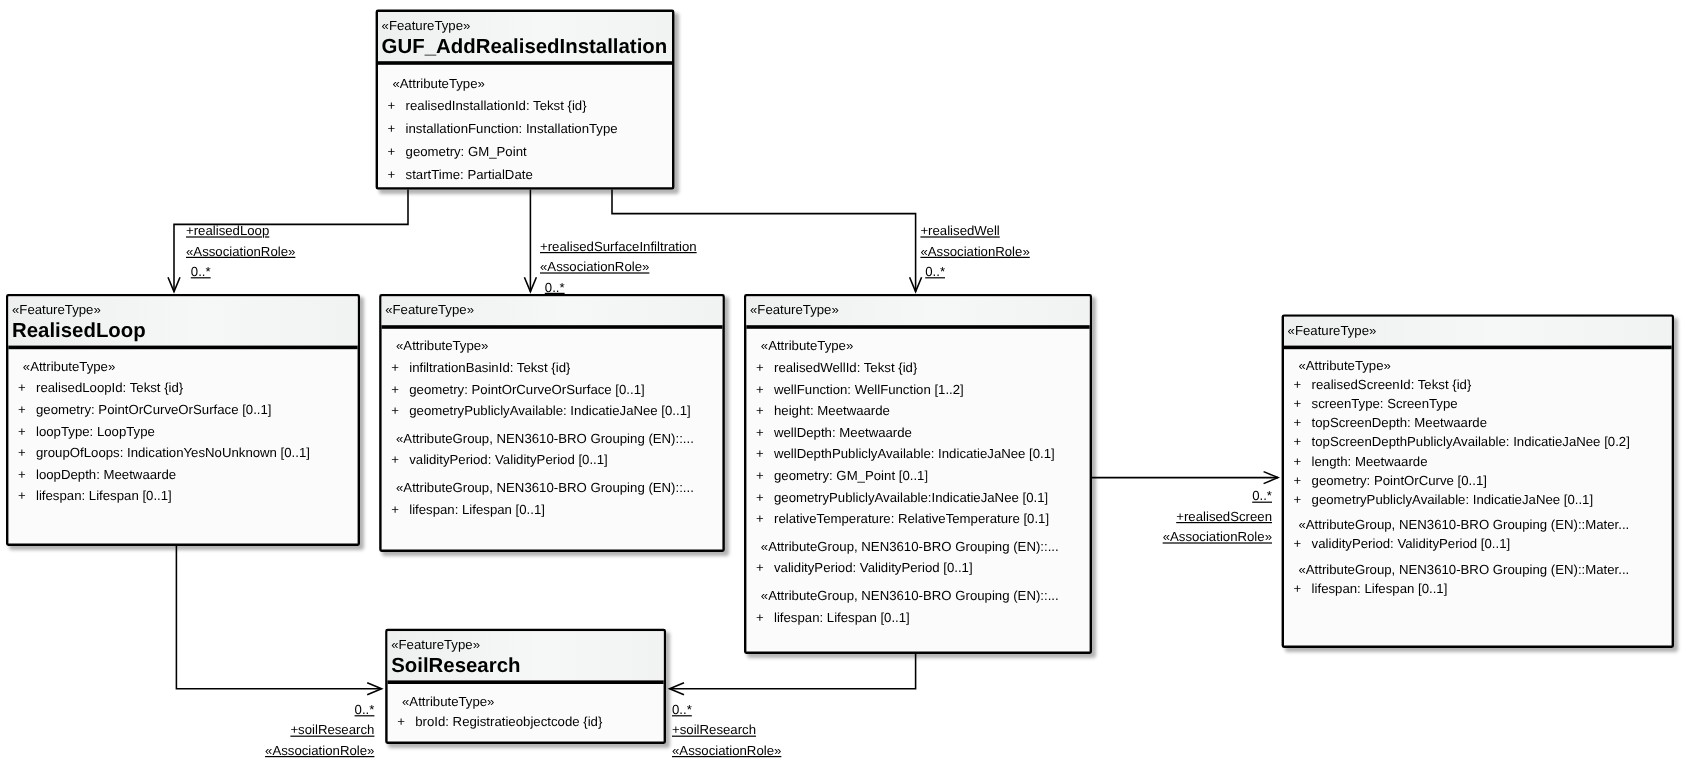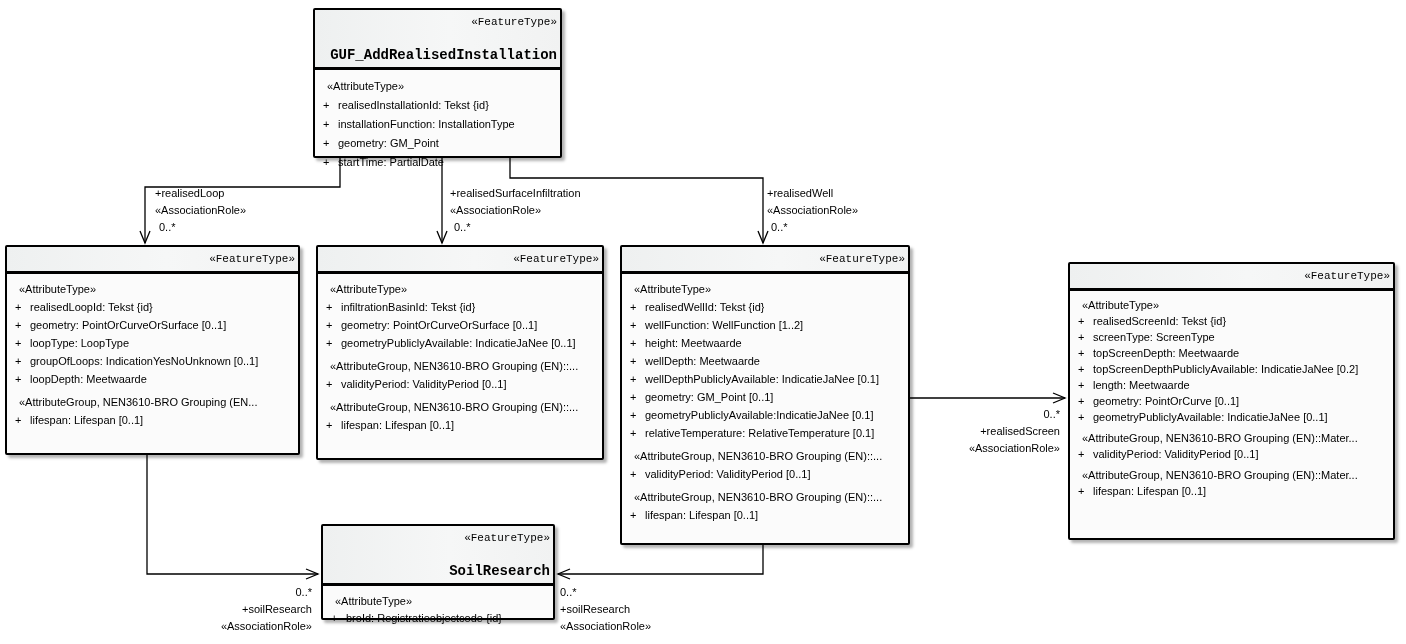--- a/index.html
+++ b/index.html
@@ -13,36 +13,36 @@
   .uml-class {
     position:absolute; z-index:2; box-sizing:border-box;
     background:var(--body-fill,#fbfbfb);
     border:2px solid var(--line-color,#000);
     border-radius:2px;
     box-shadow:3px 3px 3px rgba(0,0,0,0.30);
   }
   .uml-class .cls-header {
     border-bottom:3px solid var(--line-color,#000);
     background:linear-gradient(90deg,#eef0f0 0%, #f6f7f7 55%, #f1f2f2 100%);
-    text-align:right; padding:6px 3px 5px 3px;font-family:Liberation Mono, monospace;
+    text-align:left; padding:6px 3px 5px 3px;
   }
   .cls-header .stereo-label { font-size:11px; line-height:13px; }
-  .cls-header .class-name  { font-size:14px; font-weight:bold; line-height:14px; margin-top:19px; }
+  .cls-header .class-name  { font-size:17px; font-weight:bold; line-height:14px; margin-top:3px; }
   .cls-body { padding:6px 3px 3px 3px; }
   .row { display:flex; align-items:center; font-size:11px; }
   .rh19 .row { height:19px; }
   .rh18 .row { height:18px; }
   .rh17 .row { height:17px; }
   .rh16 .row { height:16px; }
   .row .vis { flex:none; width:20px; padding-left:5px; box-sizing:border-box; }
   .row.stereo { margin-top:5px; }
   .row.stereo .vis { width:9px; }
   .row .txt { white-space:nowrap; overflow:hidden; }
   .cls-body .row:first-child { margin-top:0; }
-  .assoc-label { position:absolute; z-index:3; font-size:11px; line-height:17px; white-space:nowrap; }
+  .assoc-label { position:absolute; z-index:3; font-size:11px; line-height:17px; white-space:nowrap;text-decoration:underline; }
   .assoc-label.align-right { text-align:right; }
   .assoc-label div { height:17px; }
 </style>
 </head>
 <body>
 
 <div class="canvas">
 
   <svg class="connectors" width="1406" height="644" viewBox="0 0 1406 644" fill="none" stroke="#000" stroke-width="1.3">
     <g>
@@ -96,20 +96,21 @@
         <div class="row">
           <span class="vis">+</span>
           <span class="txt">startTime: PartialDate</span>
         </div>
       </div>
   </div>
 
   <div class="uml-class rh18" style="left:5px; top:245px; width:295px; height:210px;">
     <div class="cls-header">
       <div class="stereo-label">«FeatureType»</div>
+      <div class="class-name">RealisedLoop</div>
     </div>
     <div class="cls-body">
         <div class="row stereo">
           <span class="vis"></span>
           <span class="txt">«AttributeType»</span>
         </div>
         <div class="row">
           <span class="vis">+</span>
           <span class="txt">realisedLoopId: Tekst {id}</span>
         </div>
@@ -121,24 +122,20 @@
           <span class="vis">+</span>
           <span class="txt">loopType: LoopType</span>
         </div>
         <div class="row">
           <span class="vis">+</span>
           <span class="txt">groupOfLoops: IndicationYesNoUnknown [0..1]</span>
         </div>
         <div class="row">
           <span class="vis">+</span>
           <span class="txt">loopDepth: Meetwaarde</span>
-        </div>
-        <div class="row stereo">
-          <span class="vis"></span>
-          <span class="txt">«AttributeGroup, NEN3610-BRO Grouping (EN...</span>
         </div>
         <div class="row">
           <span class="vis">+</span>
           <span class="txt">lifespan: Lifespan [0..1]</span>
         </div>
       </div>
   </div>
 
   <div class="uml-class rh18" style="left:316px; top:245px; width:288px; height:215px;">
     <div class="cls-header">
@@ -312,21 +309,21 @@
         </div>
       </div>
   </div>
 
   <div class="assoc-label" style="left:155px; top:185px;">
     <div>+realisedLoop</div>
     <div>«AssociationRole»</div>
     <div style="padding-left:4px;">0..*</div>
   </div>
 
-  <div class="assoc-label" style="left:450px; top:185px;">
+  <div class="assoc-label" style="left:450px; top:198px;">
     <div>+realisedSurfaceInfiltration</div>
     <div>«AssociationRole»</div>
     <div style="padding-left:4px;">0..*</div>
   </div>
 
   <div class="assoc-label" style="left:767px; top:185px;">
     <div>+realisedWell</div>
     <div>«AssociationRole»</div>
     <div style="padding-left:4px;">0..*</div>
   </div>

